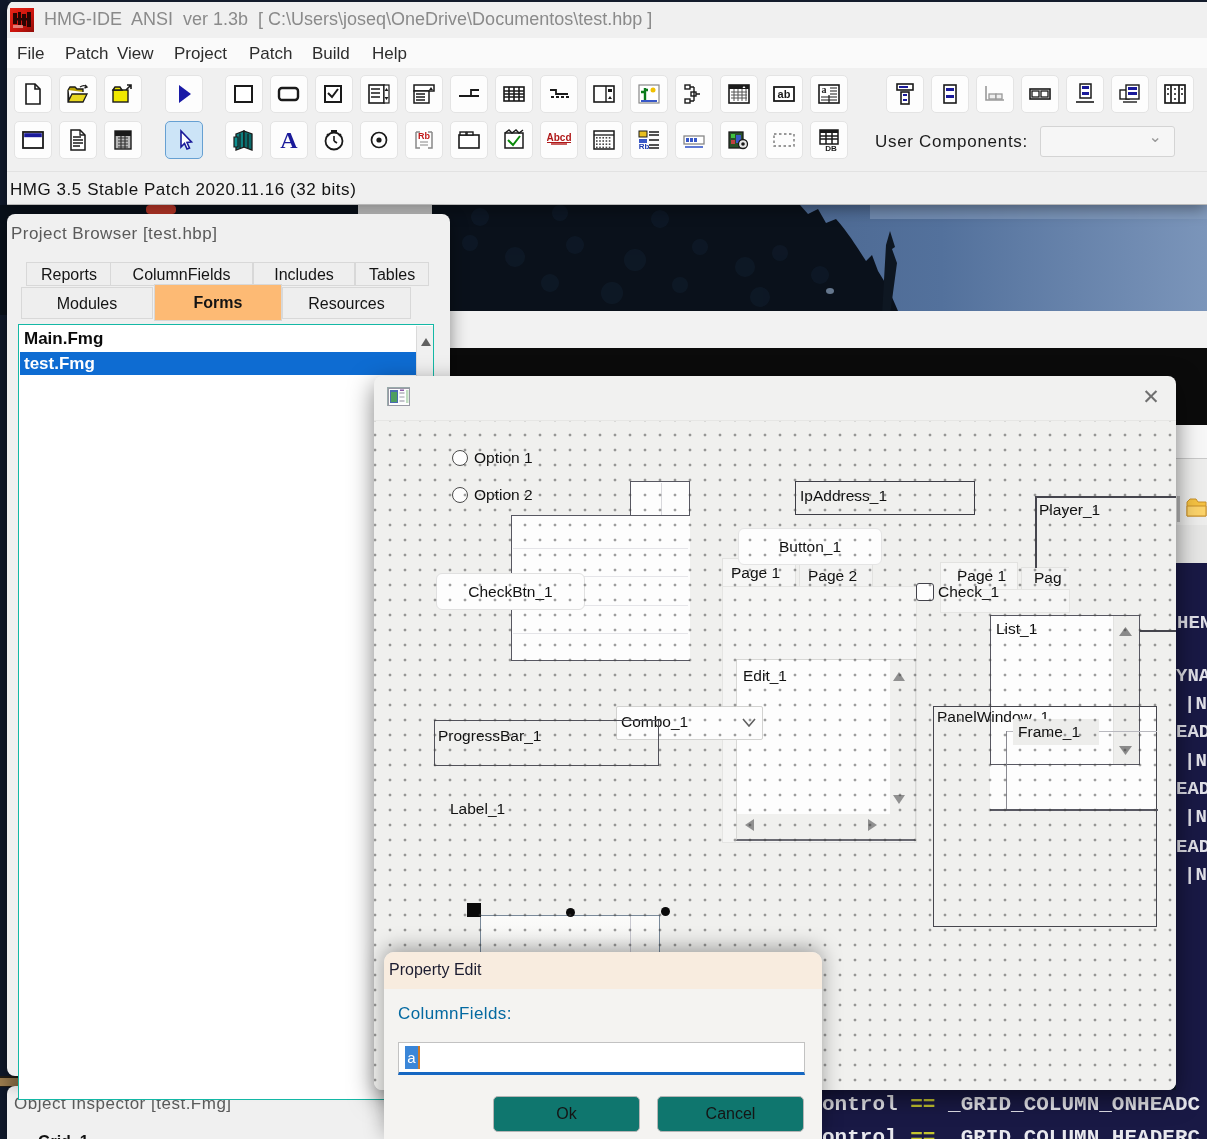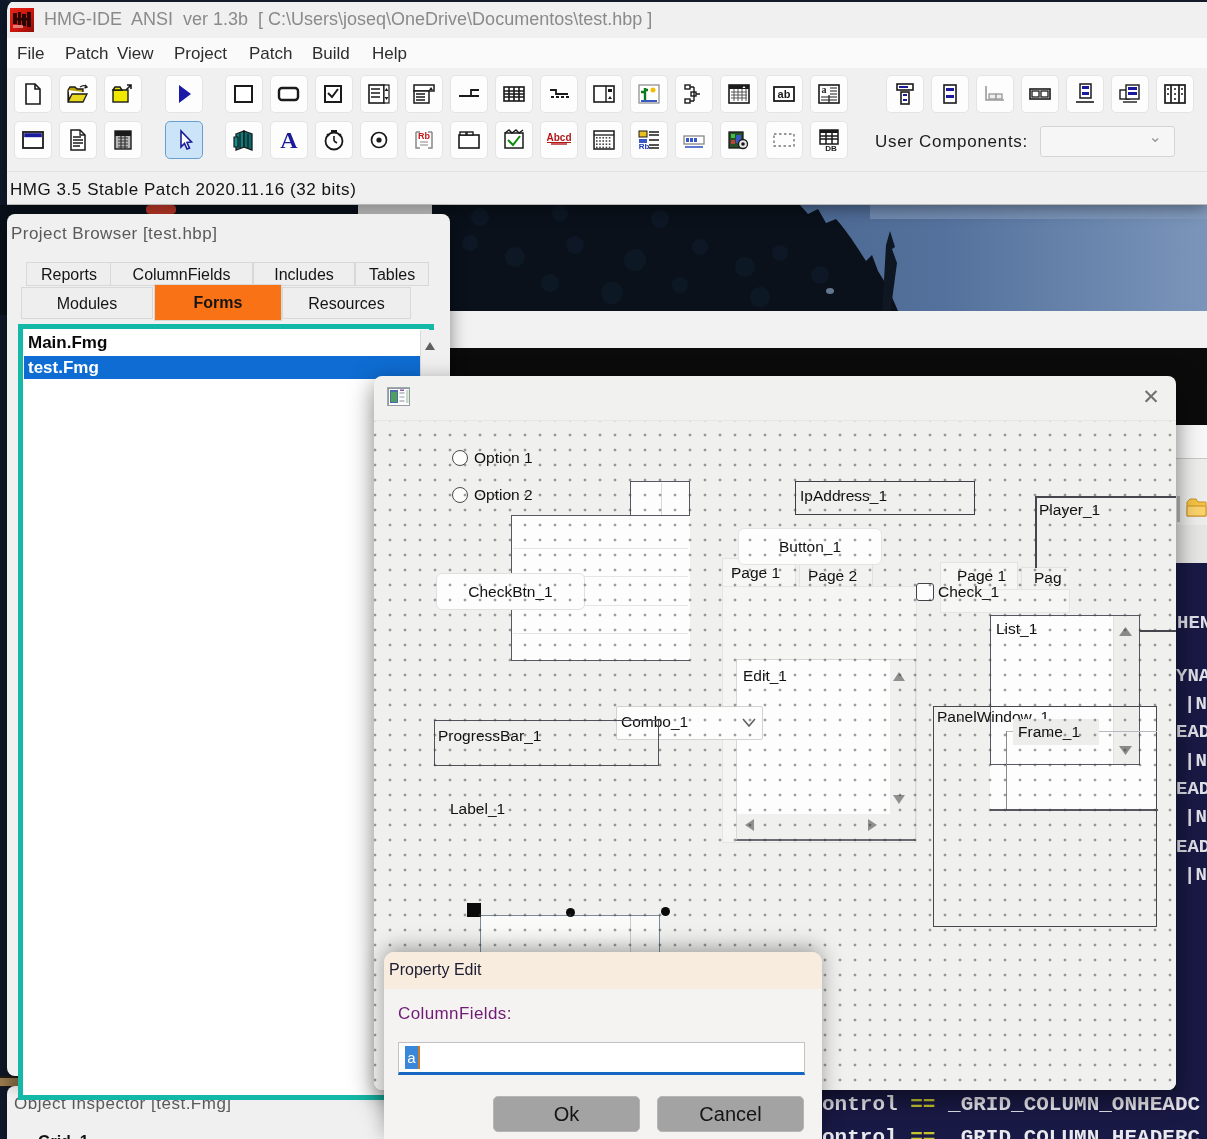--- a/index.html
+++ b/index.html
@@ -38,22 +38,22 @@
 .tb { width:38px; height:38px; background:#fdfdfd; border:1px solid #e4e4e4; border-radius:5px; }
 .tb.sel { background:#cce4f7; border:1px solid #66a0d2; }
 #uc-label { left:868px; top:132px; font-size:17px; color:#1c1c1c; letter-spacing:0.7px; }
 #uc-combo { left:1033px; top:126px; width:135px; height:31px; background:#f6f6f6; border:1px solid #d4d4d4; border-radius:3px; }
 #uc-combo:after { content:"\2304"; position:absolute; right:12px; top:0px; color:#9a9a9a; font-size:16px; }
 
 
 #pb { left:7px; top:214px; width:443px; height:862px; background:#f0f0f0; border-radius:8px; box-shadow:0 6px 18px rgba(0,0,0,.45); }
 #pb-title { left:4px; top:10px; font-size:17px; color:#5a5a5a; letter-spacing:0.45px; }
 .tab { position:absolute; background:#eeeeee; border:1px solid #d8d8d8; font-size:16px; color:#141414; text-align:center; }
-.tab.on { background:#f97316; font-weight:bold; }
-#pb-list { left:11px; top:110px; width:416px; height:776px; background:#ffffff; border:5px solid #14b8a6; }
+.tab.on { background:#fdba74; font-weight:bold; }
+#pb-list { left:11px; top:110px; width:416px; height:776px; background:#ffffff; border:1px solid #14b8a6; }
 #pb-row1 { left:5px; top:4px; font-size:17px; font-weight:600; color:#0a0a0a; }
 #pb-sel { left:1px; top:27px; width:397px; height:23px; background:#0e6cd2; }
 #pb-sel span { position:absolute; left:4px; top:2px; font-size:17px; font-weight:600; color:#fff; }
 #pb-scroll { left:397px; top:1px; width:17px; height:731px; background:#f0f0f0; border-left:1px solid #dadada; }
 
 
 #oi { left:7px; top:1086px; width:633px; height:53px; background:#f0f0f0; border-radius:8px 8px 0 0; box-shadow:0 -2px 10px rgba(0,0,0,.3); }
 #oi-title { left:7px; top:8px; font-size:17px; color:#5a5a5a; letter-spacing:0.5px; }
 #oi-grid { left:31px; top:47px; font-size:16px; font-weight:bold; color:#111; }
 
@@ -64,25 +64,25 @@
 #canvas { left:0; top:45px; width:802px; height:669px; background:#f0f0ee; border-radius:0 0 8px 8px; overflow:hidden; }
 #dots { left:0; top:45px; width:802px; height:669px; border-radius:0 0 8px 8px;
   background-image:radial-gradient(circle, #404040 0.8px, rgba(64,64,64,.4) 1.05px, rgba(0,0,0,0) 1.3px);
   background-size:15px 15px; background-position:8.5px 6.5px; z-index:40; pointer-events:none; }
 .ctl { position:absolute; font-size:15.5px; color:#111; }
 
 
 #dlg { left:384px; top:952px; width:438px; height:187px; background:#f4f3f1; border-radius:10px 10px 0 0; box-shadow:0 -4px 20px rgba(0,0,0,.35); z-index:60; }
 #dlg-head { left:0; top:0; width:438px; height:37px; background:#f8ecdf; border-radius:10px 10px 0 0; }
 #dlg-title { left:5px; top:9px; font-size:16px; color:#1c1c30; }
-#dlg-label { left:14px; top:52px; font-size:17px; letter-spacing:0.4px; color:#701a75; }
+#dlg-label { left:14px; top:52px; font-size:17px; letter-spacing:0.4px; color:#0369a1; }
 #dlg-input { left:14px; top:90px; width:407px; height:33px; background:#fff; border:1px solid #c2c2c2; border-bottom:3px solid #1567c2; }
 #dlg-sel { left:6px; top:3px; width:13px; height:23px; background:#3a86d8; color:#fff; font-size:15px; text-align:center; line-height:23px; }
 #dlg-caret { left:19px; top:3px; width:2px; height:23px; background:#cf7a28; }
-.dbtn { position:absolute; top:144px; width:147px; height:36px; background:#a3a3a3; border:1px solid #b5b5b5; border-radius:5px; font-size:20px; color:#151515; text-align:center; line-height:34px; }
+.dbtn { position:absolute; top:144px; width:147px; height:36px; background:#0f766e; border:1px solid #b5b5b5; border-radius:5px; font-size:16px; color:#151515; text-align:center; line-height:34px; }
 </style>
 </head>
 <body>
 
 <svg id="wall" class="abs" width="1207" height="110" viewBox="0 0 1207 110" preserveAspectRatio="none">
   <defs>
     <linearGradient id="sky" x1="0" y1="0" x2="1" y2="0">
       <stop offset="0" stop-color="#2a3c5c"></stop>
         <stop offset="0.78" stop-color="#53719c"></stop>
         <stop offset="1" stop-color="#7b95ba"></stop>

